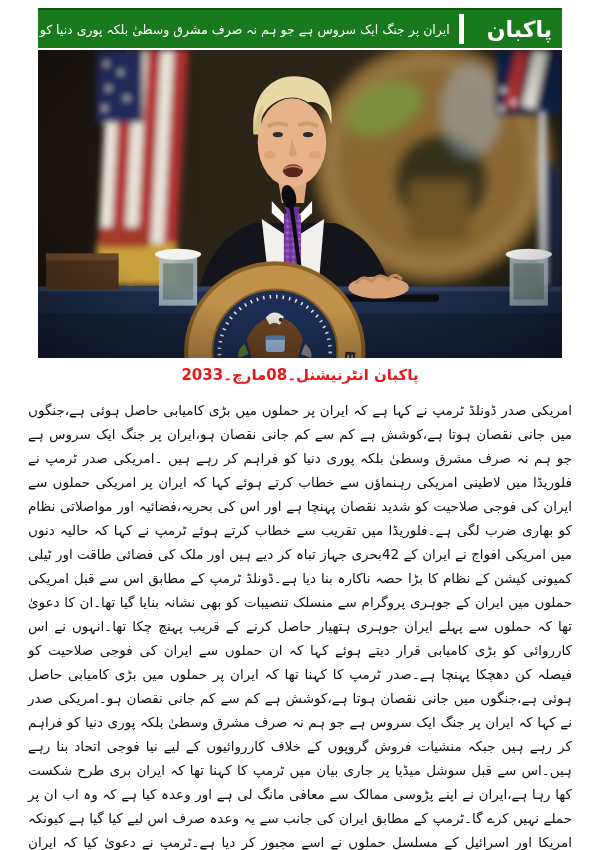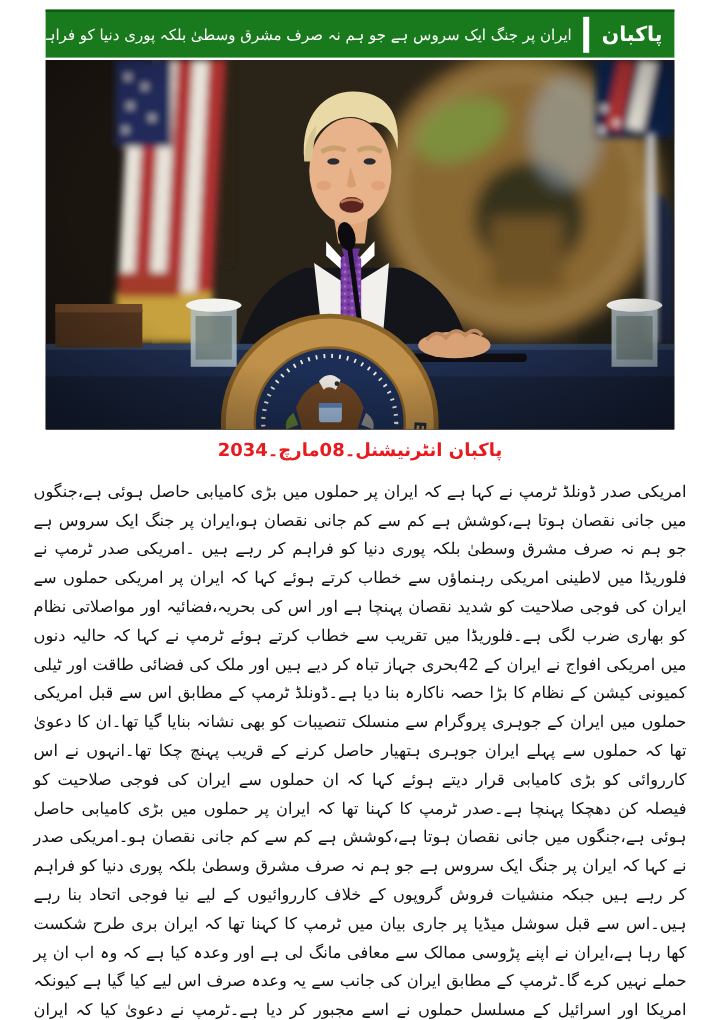--- a/index.html
+++ b/index.html
@@ -17,22 +17,22 @@
     position:absolute;top:8px;right:38px;left:38px;height:38px;
     background:#187a1c;
     border-top:2px solid #0e5a11;
     display:flex;align-items:center;
     direction:rtl;
     color:#ffffff;
     overflow:hidden;
   }
   .topbar .logo{
     flex:0 0 auto;
-    font-size:17px;font-weight:bold;
-    padding:0 10px 0 11px;
+    font-size:22px;font-weight:bold;
+    padding:0 10px 0 23px;
     letter-spacing:0;
     white-space:nowrap;
     cursor:pointer;
   }
   .topbar .sep{
     flex:0 0 auto;
     width:5px;height:30px;background:#ffffff;
   }
   .topbar .headline{
     flex:1 1 auto;
@@ -221,19 +221,19 @@
           <path d="M226,284 h19 v4 h-19 Z" fill="#5a7fb0"></path>
           <path d="M205,292 q-8,6 -6,14 l10,-4 Z" fill="#5e7a35"></path>
           <path d="M265,292 q8,6 6,14 l-10,-4 Z" fill="#8a8a8a"></path>
         </g>
       </g>
 
       <rect x="0" y="0" width="520" height="306" fill="url(#vignette)"></rect>
     </svg>
   </figure>
 
-  <div class="dateline">پاکبان انٹرنیشنل۔08مارچ۔2034</div>
+  <div class="dateline">پاکبان انٹرنیشنل۔08مارچ۔2033</div>
 
   <article class="article">
     <p>امریکی صدر ڈونلڈ ٹرمپ نے کہا ہے کہ ایران پر حملوں میں بڑی کامیابی حاصل ہوئی ہے،جنگوں میں جانی نقصان ہوتا ہے،کوشش ہے کم سے کم جانی نقصان ہو،ایران پر جنگ ایک سروس ہے جو ہم نہ صرف مشرق وسطیٰ بلکہ پوری دنیا کو فراہم کر رہے ہیں ۔امریکی صدر ٹرمپ نے فلوریڈا میں لاطینی امریکی رہنماؤں سے خطاب کرتے ہوئے کہا کہ ایران پر امریکی حملوں سے ایران کی فوجی صلاحیت کو شدید نقصان پہنچا ہے اور اس کی بحریہ،فضائیہ اور مواصلاتی نظام کو بھاری ضرب لگی ہے۔فلوریڈا میں تقریب سے خطاب کرتے ہوئے ٹرمپ نے کہا کہ حالیہ دنوں میں امریکی افواج نے ایران کے 42بحری جہاز تباہ کر دیے ہیں اور ملک کی فضائی طاقت اور ٹیلی کمیونی کیشن کے نظام کا بڑا حصہ ناکارہ بنا دیا ہے۔ڈونلڈ ٹرمپ کے مطابق اس سے قبل امریکی حملوں میں ایران کے جوہری پروگرام سے منسلک تنصیبات کو بھی نشانہ بنایا گیا تھا۔ان کا دعویٰ تھا کہ حملوں سے پہلے ایران جوہری ہتھیار حاصل کرنے کے قریب پہنچ چکا تھا۔انہوں نے اس کارروائی کو بڑی کامیابی قرار دیتے ہوئے کہا کہ ان حملوں سے ایران کی فوجی صلاحیت کو فیصلہ کن دھچکا پہنچا ہے۔صدر ٹرمپ کا کہنا تھا کہ ایران پر حملوں میں بڑی کامیابی حاصل ہوئی ہے،جنگوں میں جانی نقصان ہوتا ہے،کوشش ہے کم سے کم جانی نقصان ہو۔امریکی صدر نے کہا کہ ایران پر جنگ ایک سروس ہے جو ہم نہ صرف مشرق وسطیٰ بلکہ پوری دنیا کو فراہم کر رہے ہیں جبکہ منشیات فروش گروپوں کے خلاف کارروائیوں کے لیے نیا فوجی اتحاد بنا رہے ہیں۔اس سے قبل سوشل میڈیا پر جاری بیان میں ٹرمپ کا کہنا تھا کہ ایران بری طرح شکست کھا رہا ہے،ایران نے اپنے پڑوسی ممالک سے معافی مانگ لی ہے اور وعدہ کیا ہے کہ وہ اب ان پر حملے نہیں کرے گا۔ٹرمپ کے مطابق ایران کی جانب سے یہ وعدہ صرف اس لیے کیا گیا ہے کیونکہ امریکا اور اسرائیل کے مسلسل حملوں نے اسے مجبور کر دیا ہے۔ٹرمپ نے دعویٰ کیا کہ ایران مشرق وسطیٰ پر قبضہ کر کے اس پر حکومت کرنا چاہتا تھا۔</p>
   </article>
 
 </div>
 
 </body></html>

